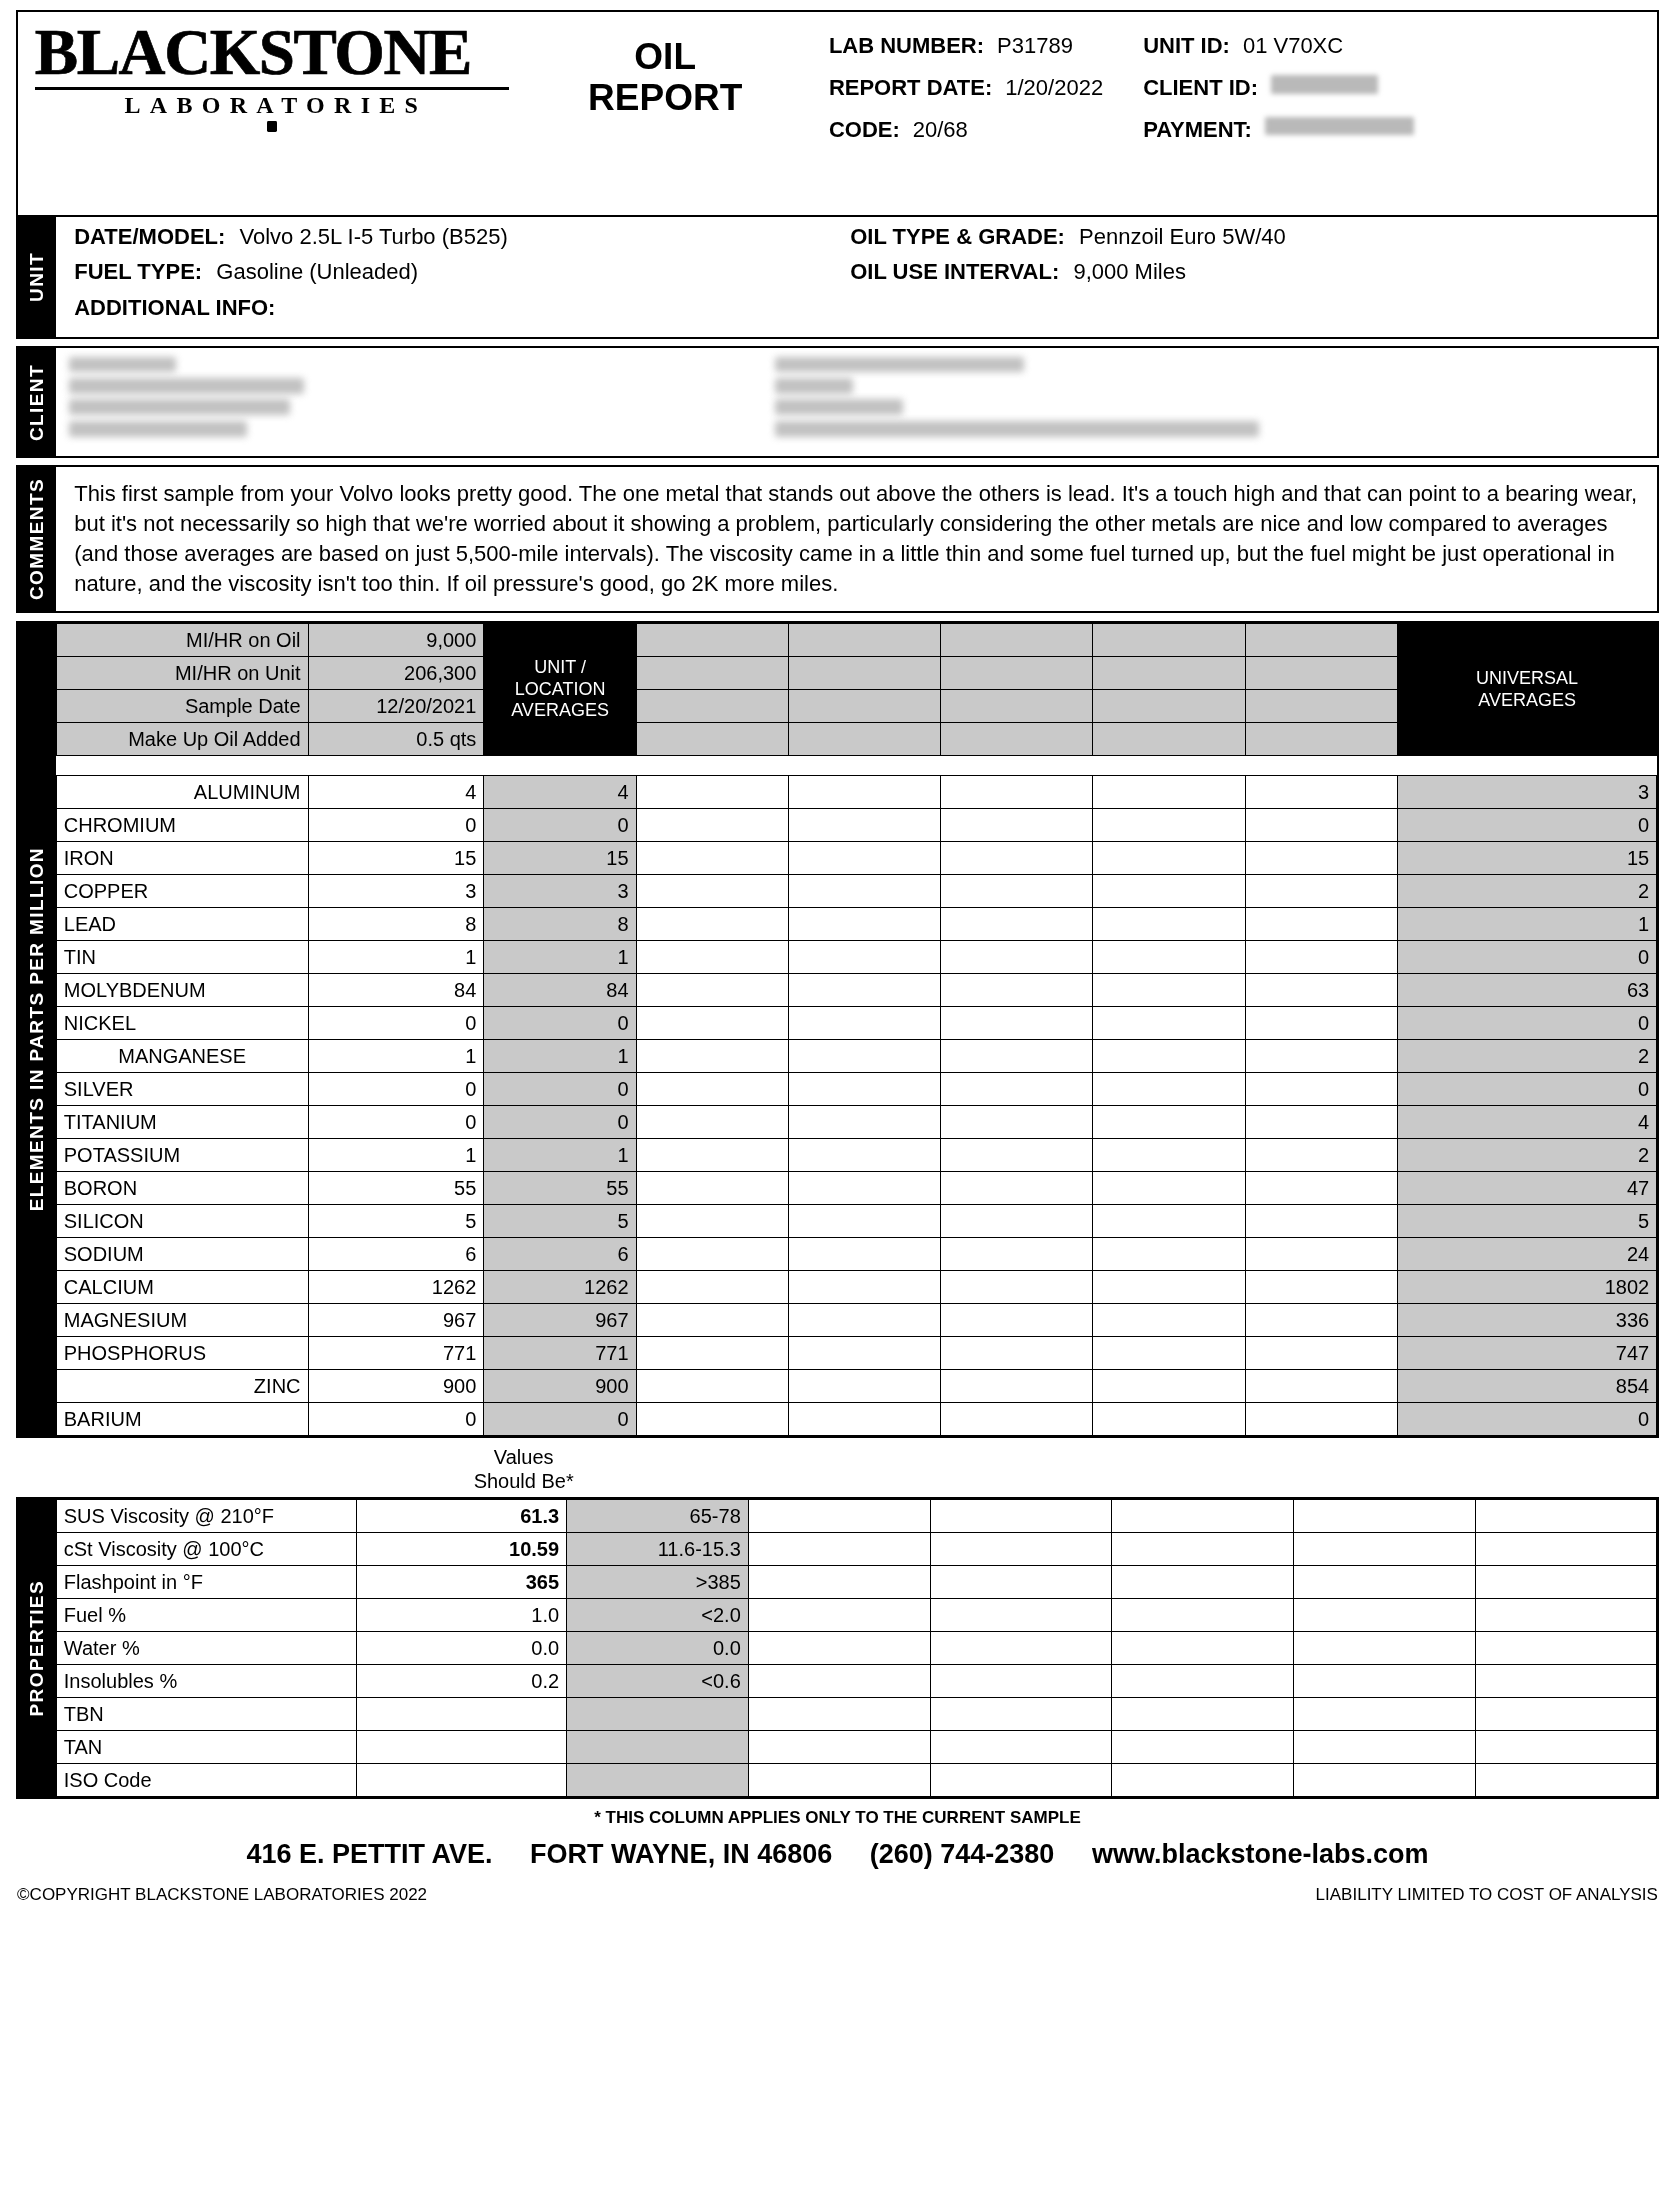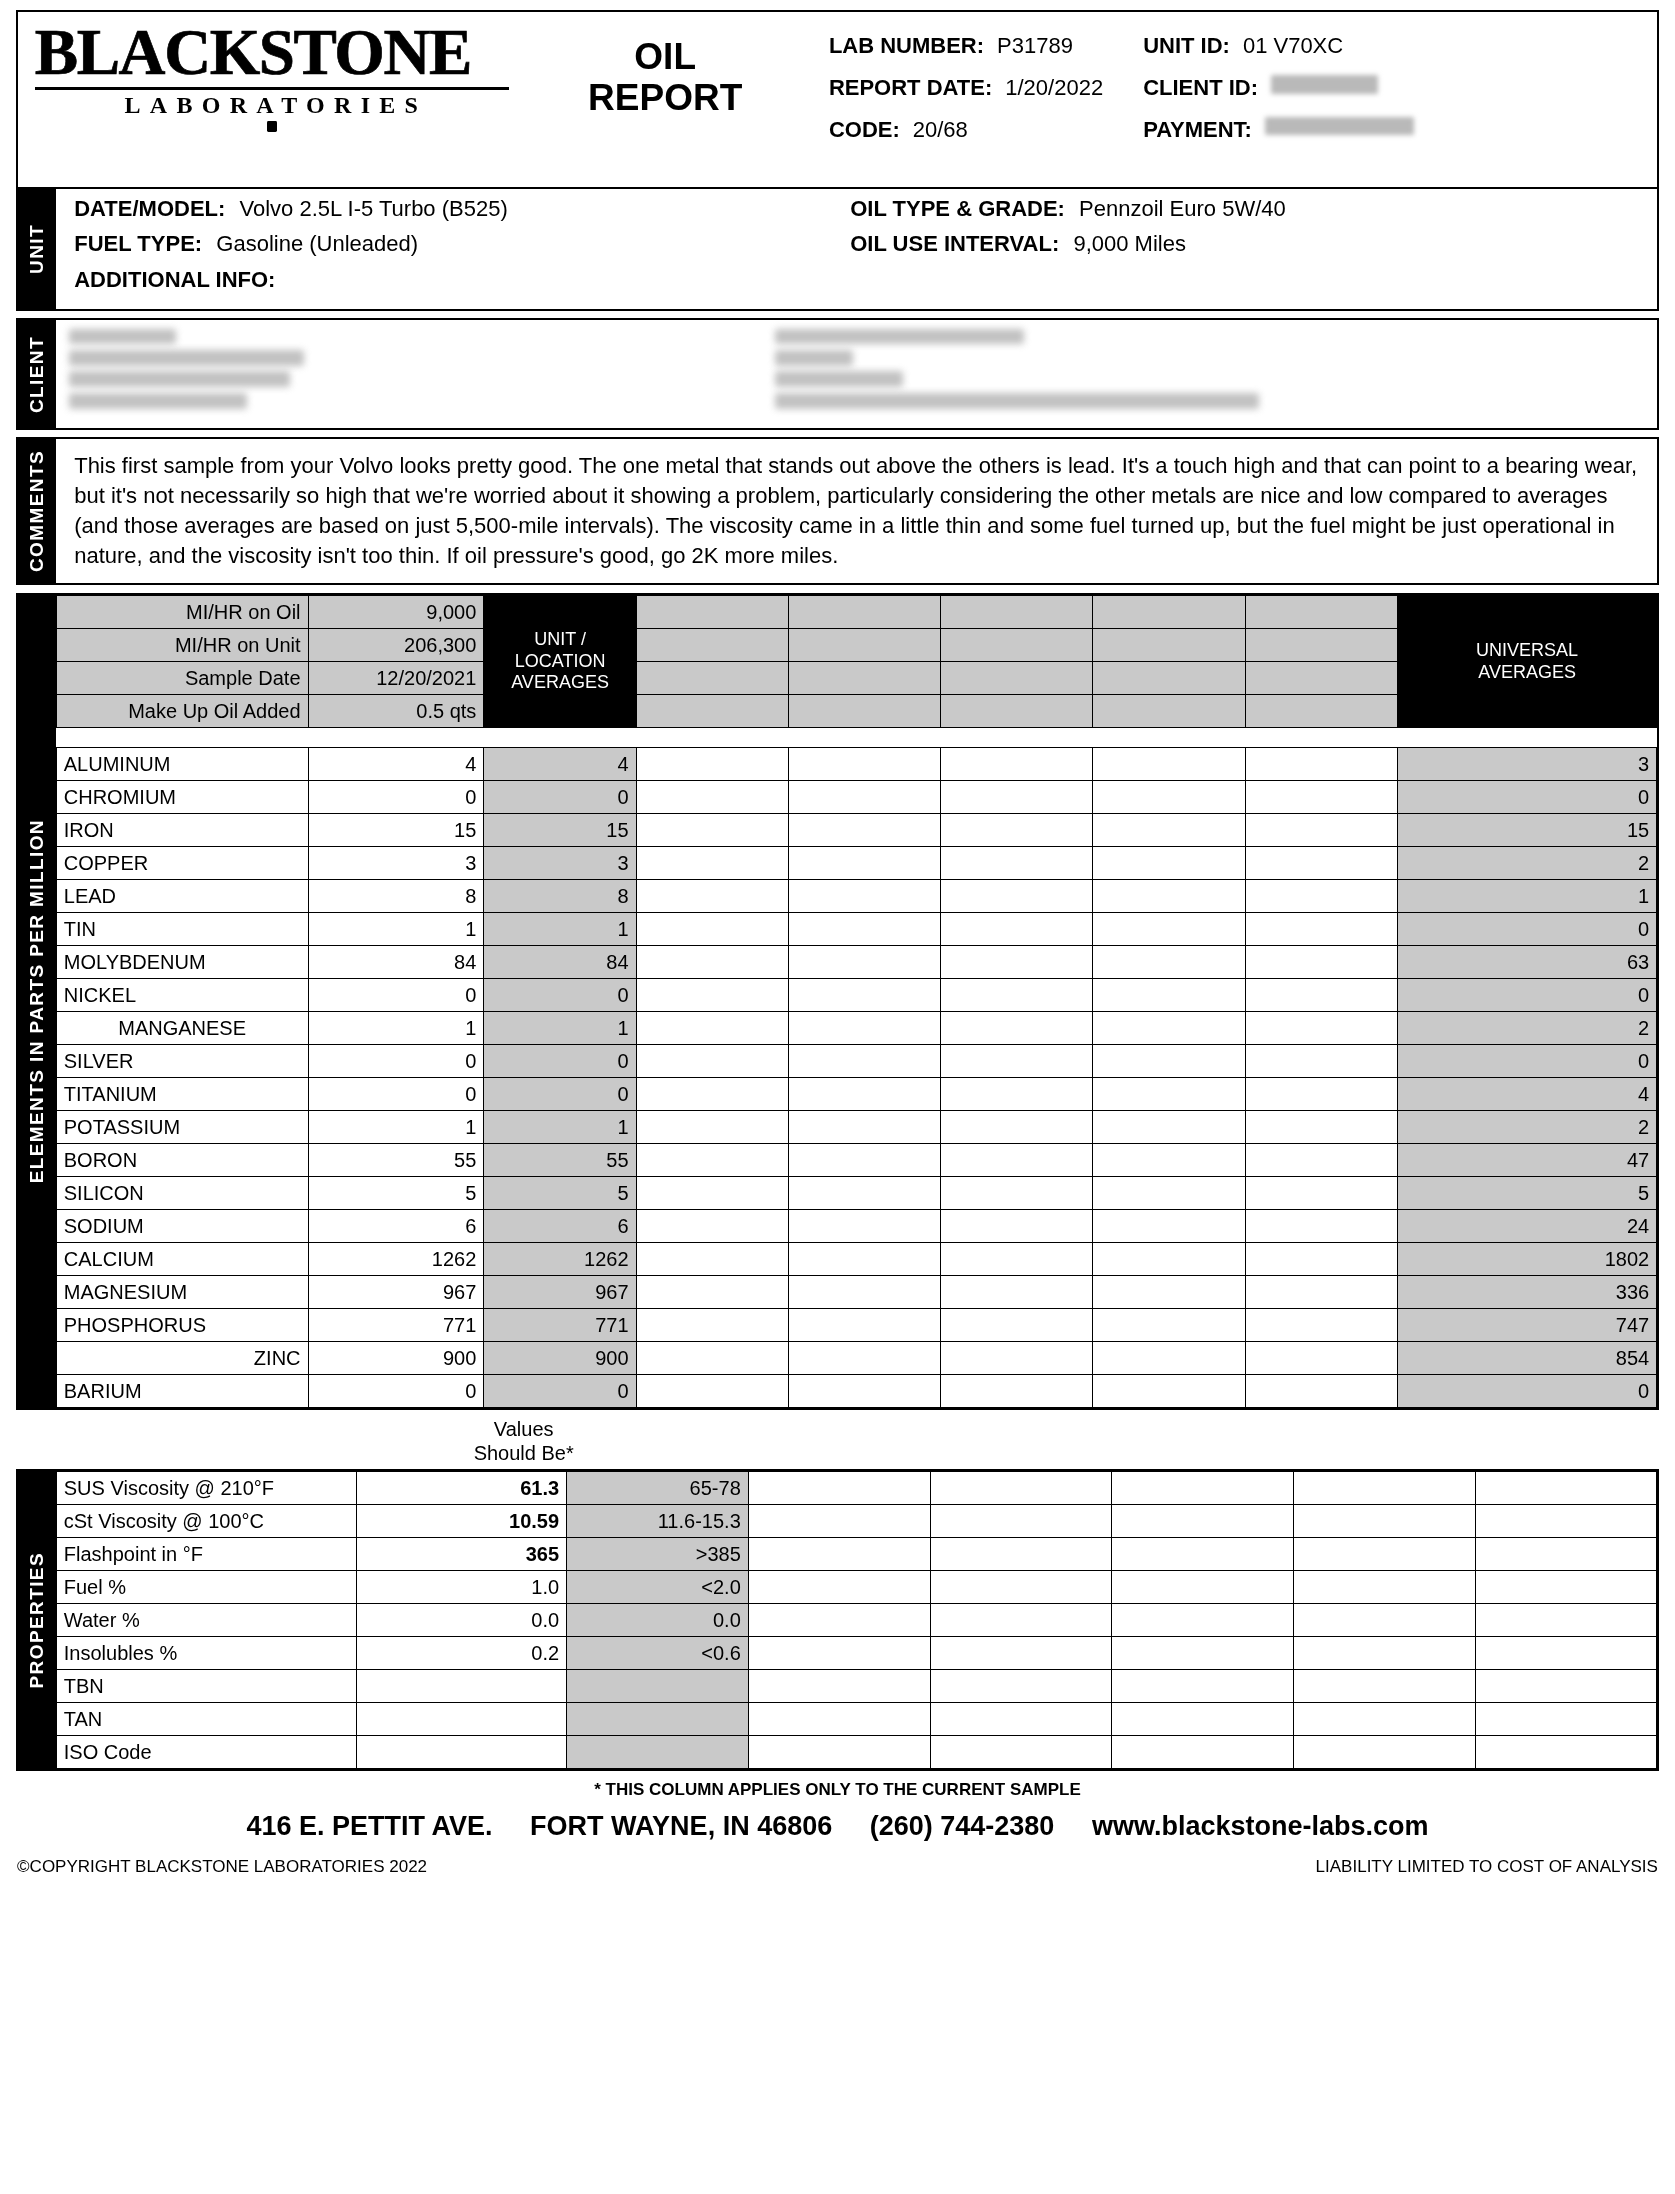--- a/index.html
+++ b/index.html
@@ -19,21 +19,21 @@
     position: relative;
   }
 
   
   .header {
     display: flex;
     align-items: flex-start;
     border: 2.8px solid #000;
     border-bottom: none;
     padding: 0;
-    height: 177px;
+    height: 205px;
     box-sizing: border-box;
   }
   .logo-cell {
     width: 498px;
     padding: 10px 7.1px 7.1px 17px;
     box-sizing: border-box;
   }
   .logo-blackstone {
     font-family: "Liberation Serif", serif;
     font-weight: bold;
@@ -432,21 +432,21 @@
             <td class="hdr-gray"></td>
             <td class="hdr-gray"></td>
             <td class="hdr-gray"></td>
           </tr>
           <tr class="spacer">
             <td colspan="9" style="border:none;border-left:none;border-right:none;"></td>
           </tr>
         </tbody>
         <tbody id="elements-body">
             <tr>
-              <td class="c-name" style="text-align: left;">ALUMINUM</td>
+              <td class="c-name" style="text-align: right;">ALUMINUM</td>
               <td class="c-val" style="text-align: right;">4</td>
               <td class="c-avg" style="text-align: right; background: rgb(201, 201, 201);">4</td>
               <td class="c-blank"></td>
               <td class="c-blank"></td>
               <td class="c-blank"></td>
               <td class="c-blank"></td>
               <td class="c-blank"></td>
               <td class="c-uni" style="text-align: right; background: rgb(201, 201, 201);">3</td>
             </tr>
             <tr>

